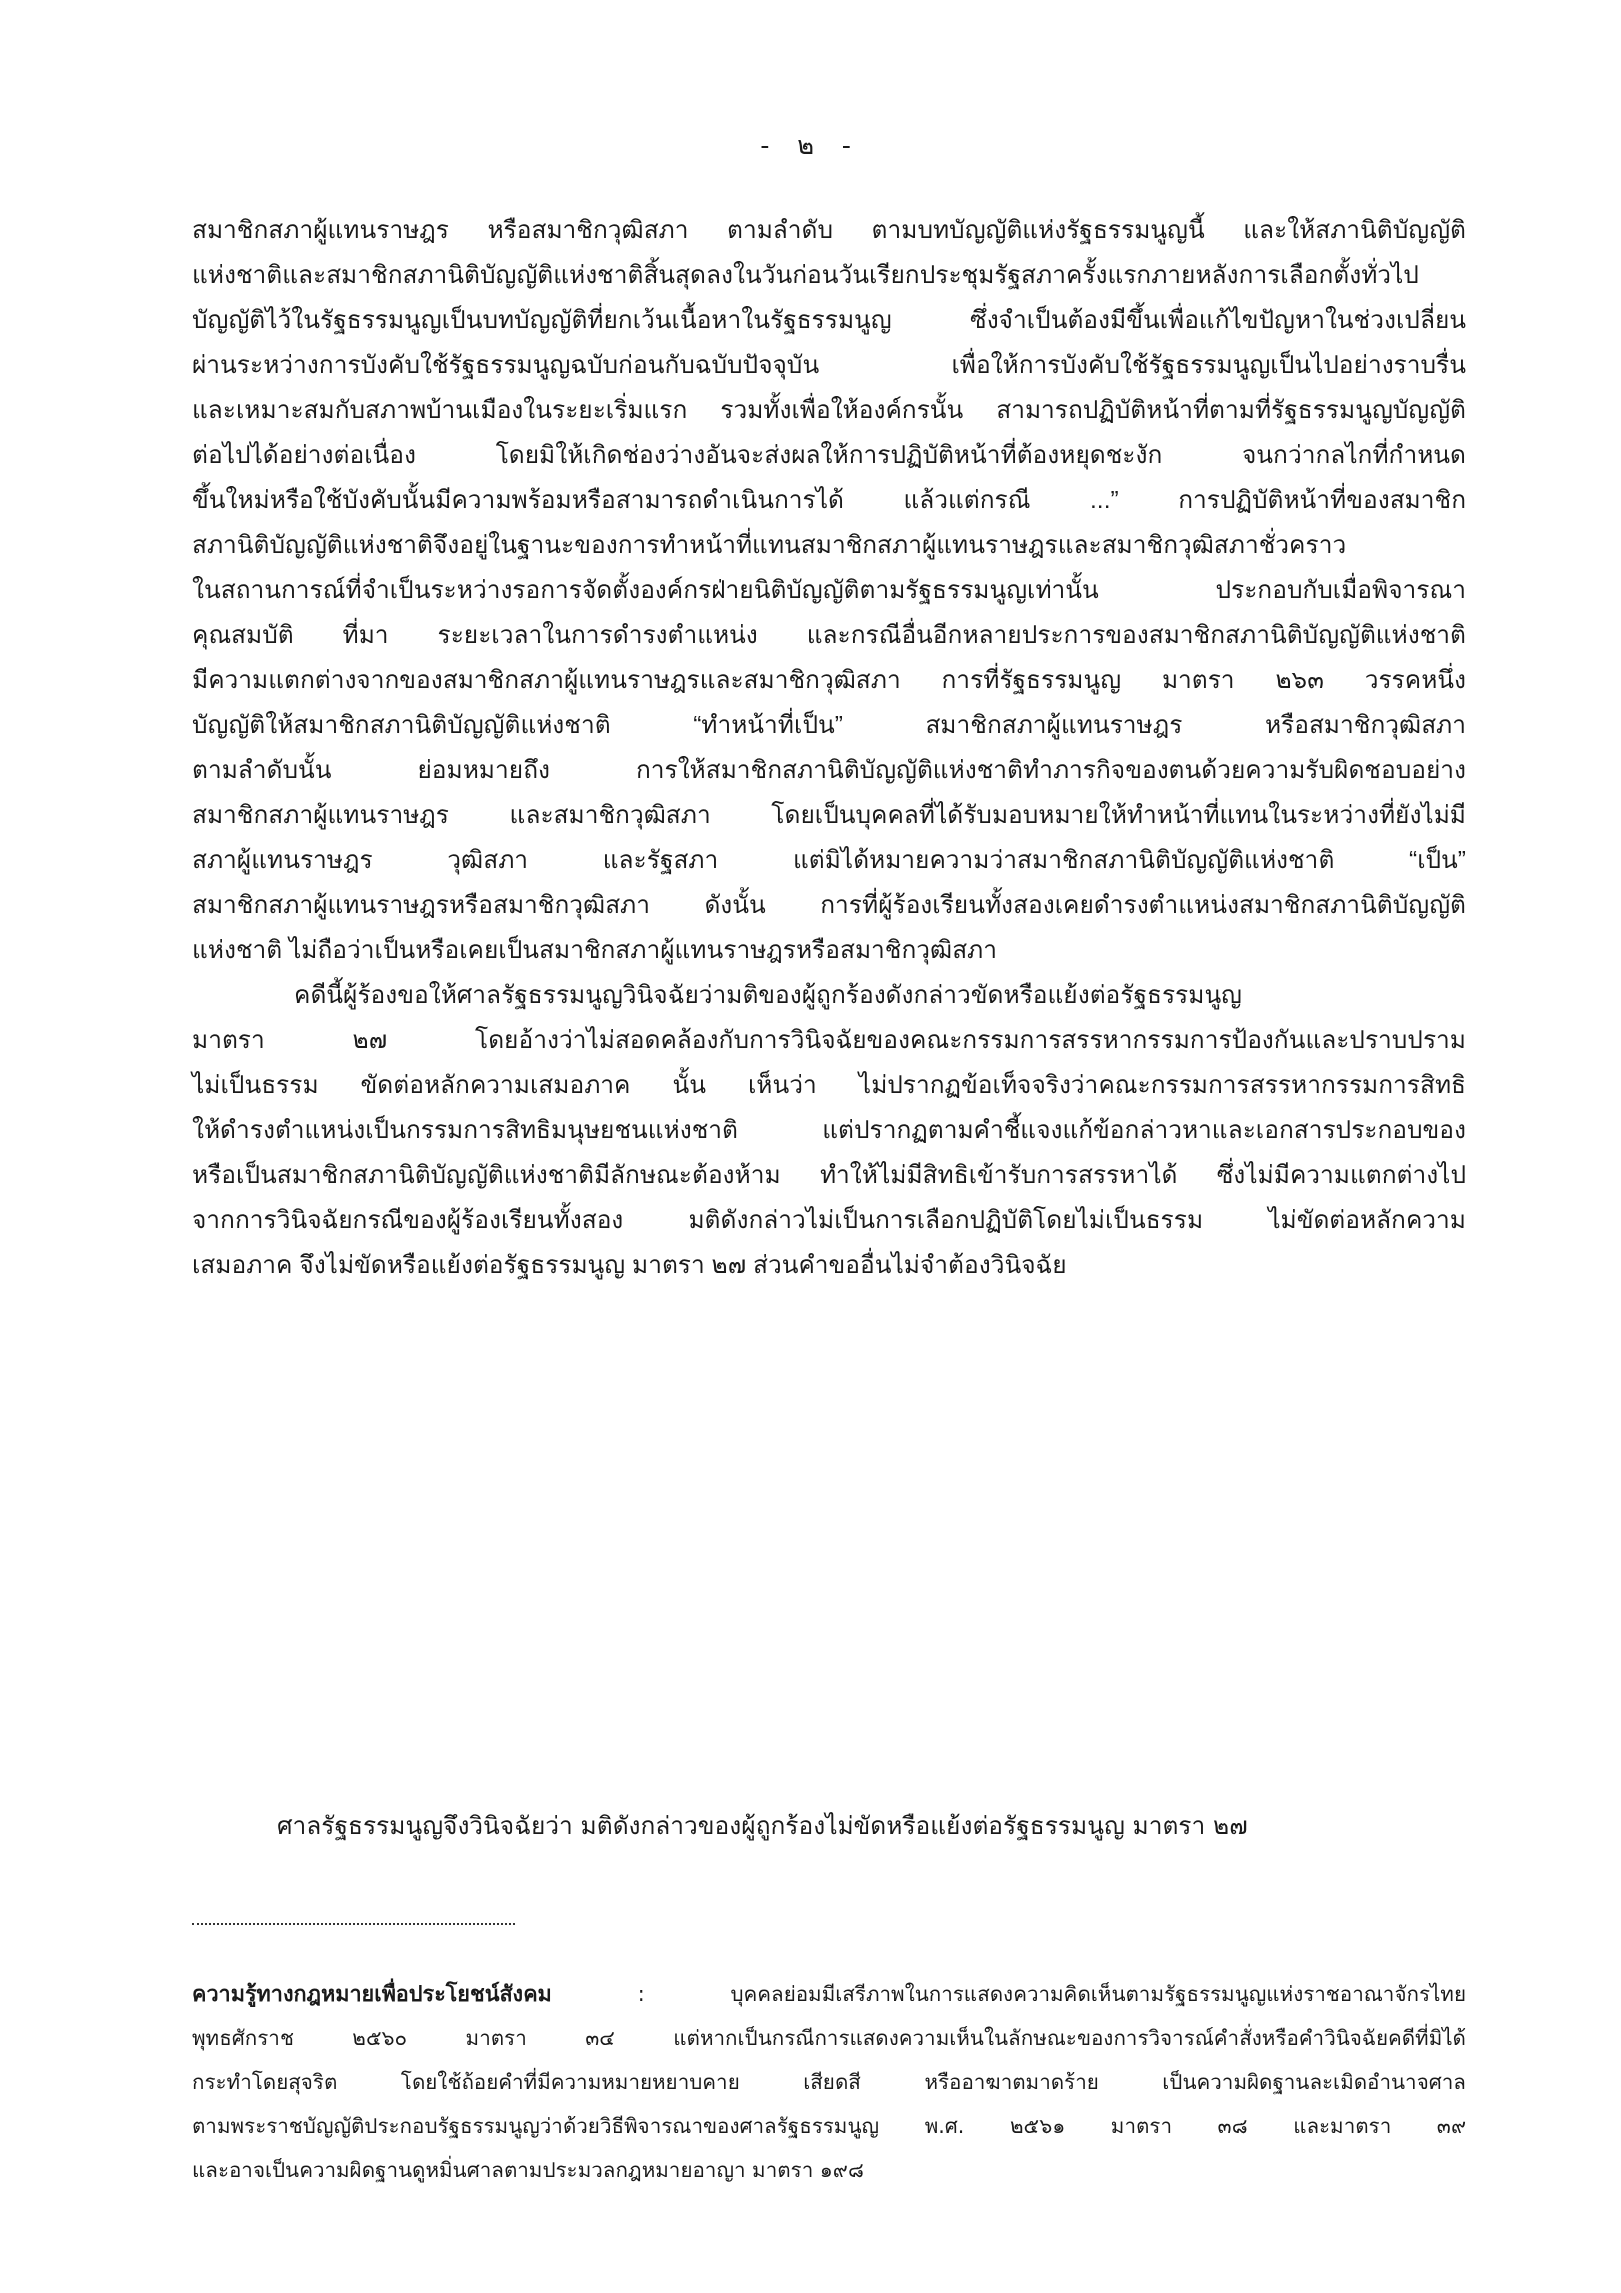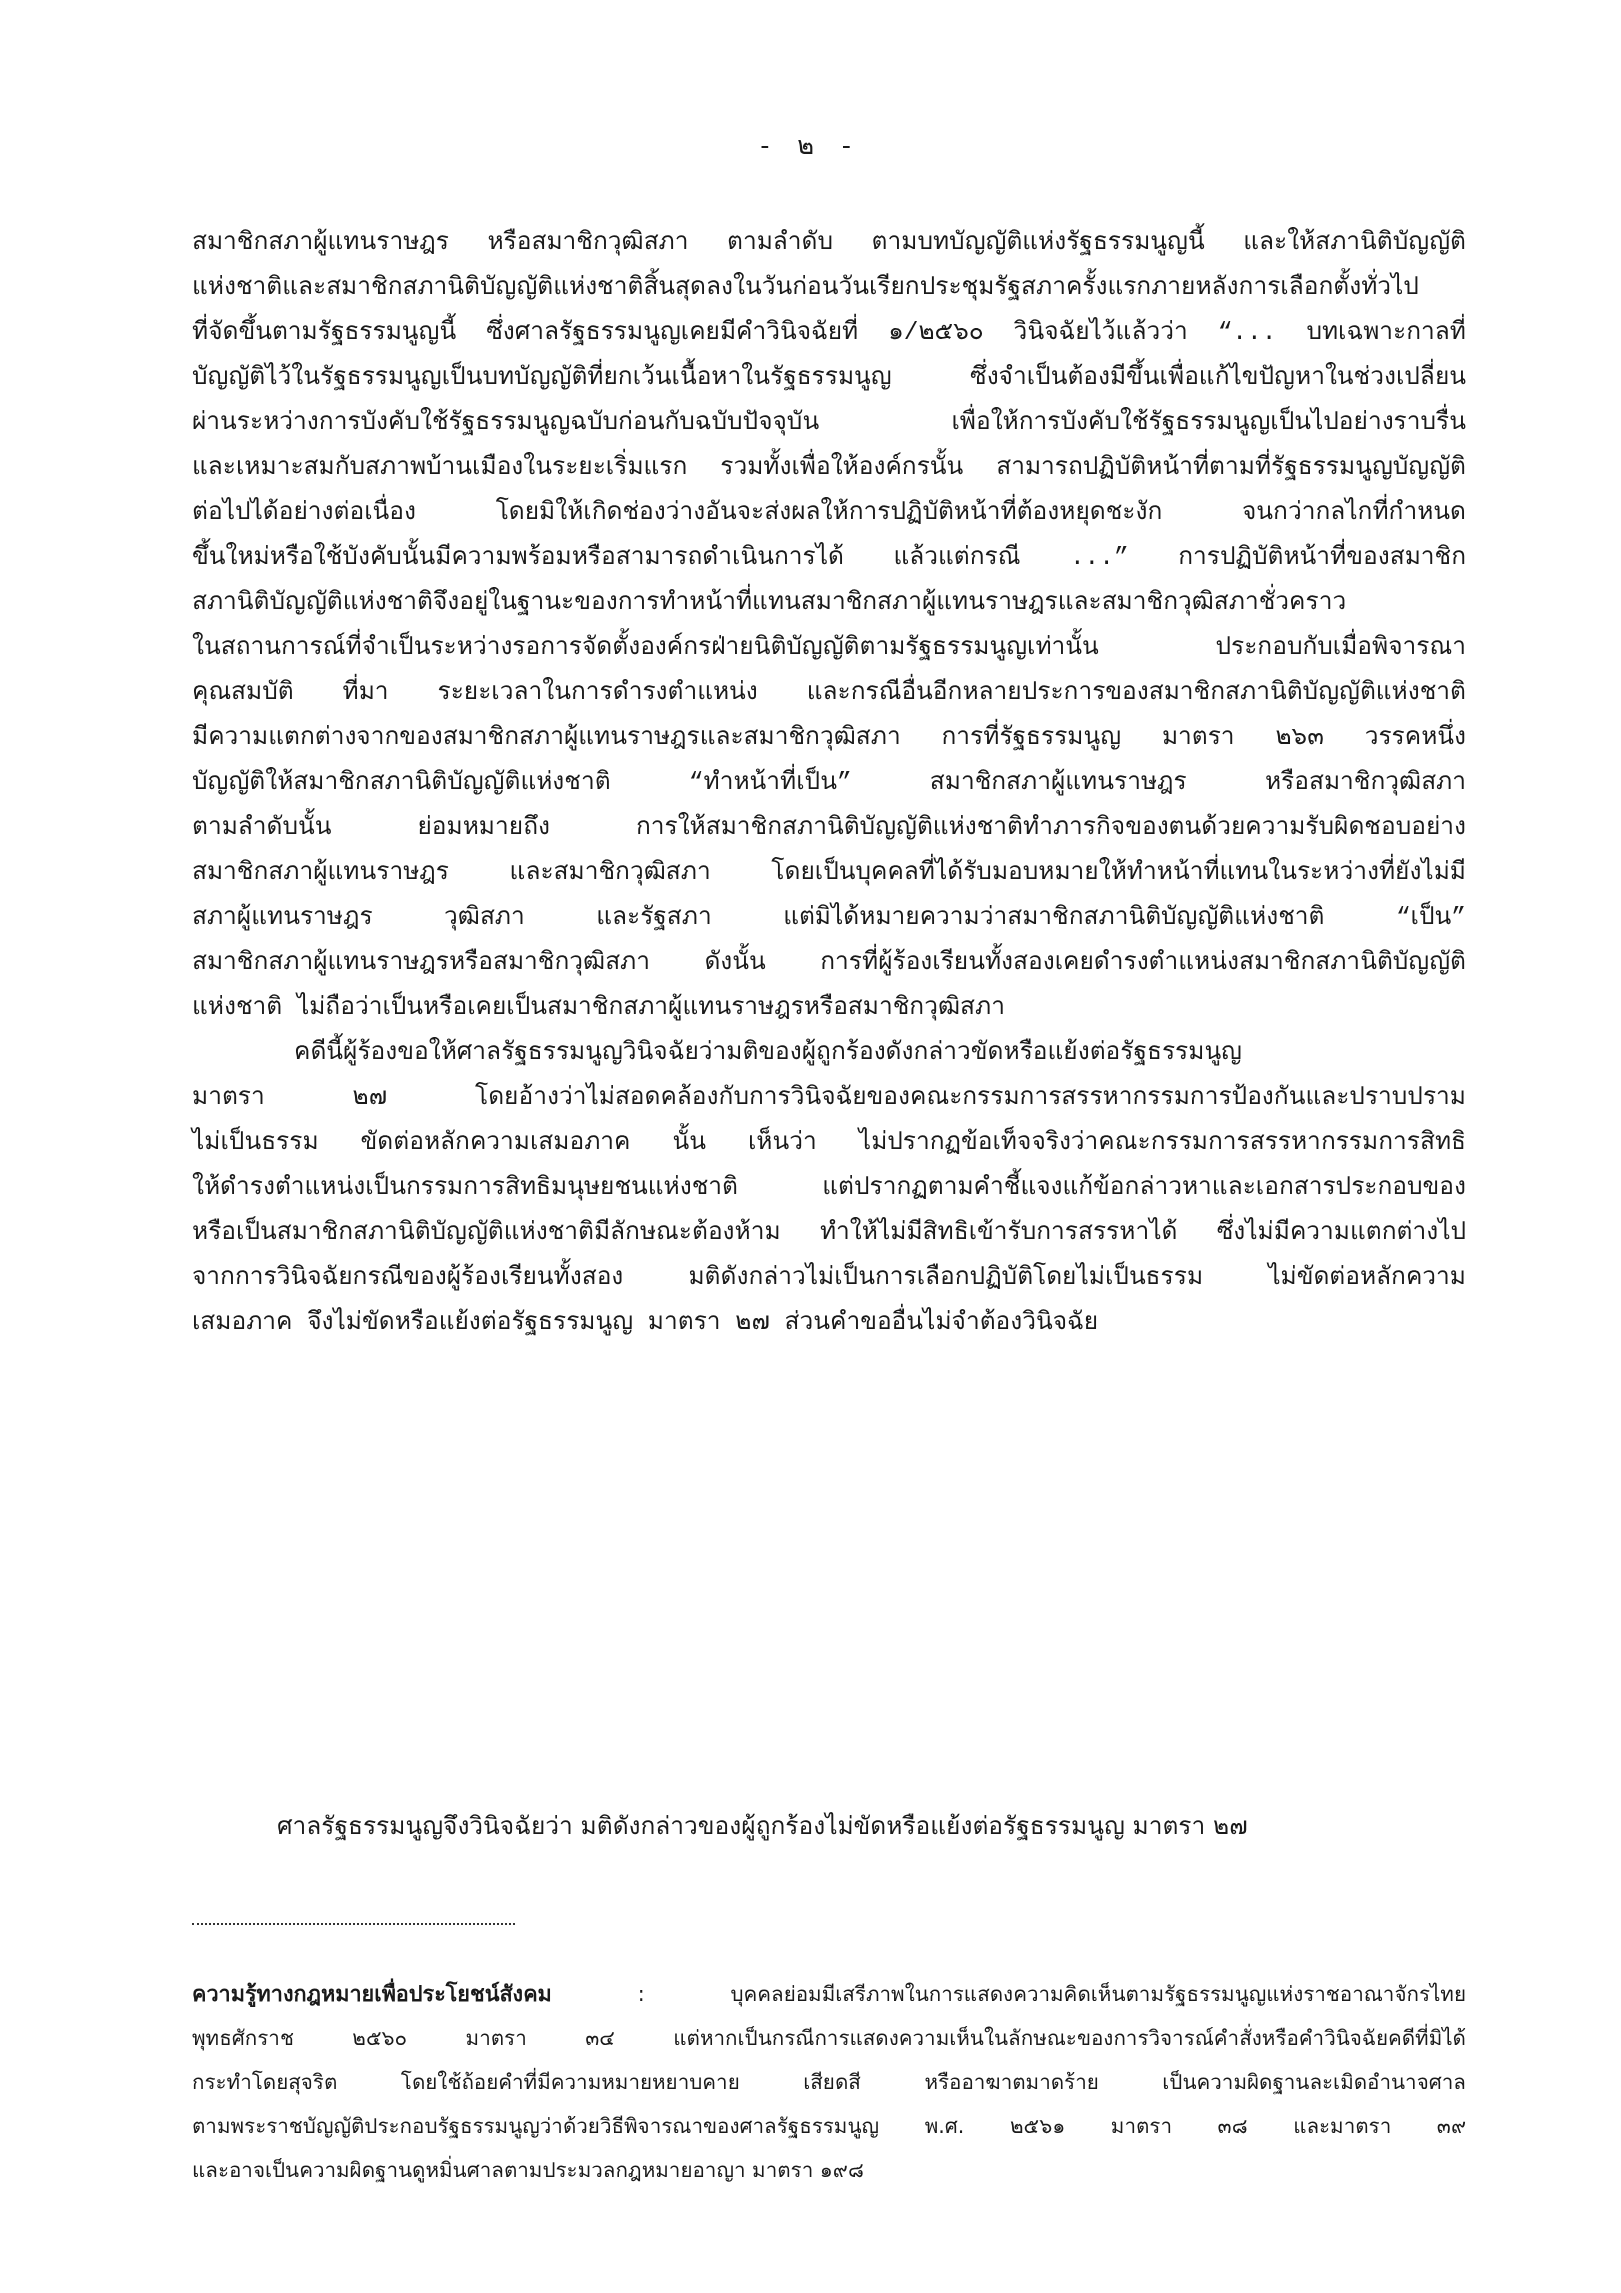--- a/index.html
+++ b/index.html
@@ -3,22 +3,22 @@
 <meta charset="utf-8">
 <style>
   html, body { margin: 0; padding: 0; background: #ffffff; }
   body { width: 1621px; height: 2294px; position: relative; overflow: hidden; color: #1a1a1a; }
   .page { position: absolute; left: 0; top: 0; width: 1621px; height: 2294px; background: #fff; }
   .page-number {
     position: absolute; top: 125px; left: 0; width: 1621px; text-align: center;
     font-family: "DejaVu Sans", sans-serif; font-size: 25.5px; letter-spacing: 9.8px;
   }
   .body-text {
-    position: absolute; left: 192px; width: 1274px; top: 220px;
-    font-family: Liberation Mono, monospace; font-size: 24.5px; line-height: 45px;
+    position: absolute; left: 192px; width: 1274px; top: 207px;
+    font-family: Liberation Sans, sans-serif; font-size: 24.5px; line-height: 45px;
   }
   .line { display: block; white-space: nowrap; text-align: justify; text-align-last: justify; height: 45px; overflow: visible; }
   .line.last { text-align-last: left; }
   .line.indent { padding-left: 102px; }
   .verdict {
     position: absolute; left: 277px; top: 1806px; white-space: nowrap;
     font-family: "DejaVu Sans", sans-serif; font-size: 24.5px;
   }
   .separator {
     position: absolute; left: 192px; top: 1923px; width: 323px;
@@ -35,21 +35,20 @@
 <body>
 
 <div class="page">
 
   <div class="page-number">- ๒ -</div>
 
   <div class="body-text">
     <div>
       <span class="line">สมาชิกสภาผู้แทนราษฎร หรือสมาชิกวุฒิสภา ตามลำดับ ตามบทบัญญัติแห่งรัฐธรรมนูญนี้ และให้สภานิติบัญญัติ</span>
       <span class="line">แห่งชาติและสมาชิกสภานิติบัญญัติแห่งชาติสิ้นสุดลงในวันก่อนวันเรียกประชุมรัฐสภาครั้งแรกภายหลังการเลือกตั้งทั่วไป</span>
-      <span class="line">ที่จัดขึ้นตามรัฐธรรมนูญนี้ ซึ่งศาลรัฐธรรมนูญเคยมีคำวินิจฉัยที่ ๑/๒๕๖๐ วินิจฉัยไว้แล้วว่า “... บทเฉพาะกาลที่</span>
       <span class="line">บัญญัติไว้ในรัฐธรรมนูญเป็นบทบัญญัติที่ยกเว้นเนื้อหาในรัฐธรรมนูญ ซึ่งจำเป็นต้องมีขึ้นเพื่อแก้ไขปัญหาในช่วงเปลี่ยน</span>
       <span class="line">ผ่านระหว่างการบังคับใช้รัฐธรรมนูญฉบับก่อนกับฉบับปัจจุบัน เพื่อให้การบังคับใช้รัฐธรรมนูญเป็นไปอย่างราบรื่น</span>
       <span class="line">และเหมาะสมกับสภาพบ้านเมืองในระยะเริ่มแรก รวมทั้งเพื่อให้องค์กรนั้น สามารถปฏิบัติหน้าที่ตามที่รัฐธรรมนูญบัญญัติ</span>
       <span class="line">ต่อไปได้อย่างต่อเนื่อง โดยมิให้เกิดช่องว่างอันจะส่งผลให้การปฏิบัติหน้าที่ต้องหยุดชะงัก จนกว่ากลไกที่กำหนด</span>
       <span class="line">ขึ้นใหม่หรือใช้บังคับนั้นมีความพร้อมหรือสามารถดำเนินการได้ แล้วแต่กรณี ...” การปฏิบัติหน้าที่ของสมาชิก</span>
       <span class="line">สภานิติบัญญัติแห่งชาติจึงอยู่ในฐานะของการทำหน้าที่แทนสมาชิกสภาผู้แทนราษฎรและสมาชิกวุฒิสภาชั่วคราว</span>
       <span class="line">ในสถานการณ์ที่จำเป็นระหว่างรอการจัดตั้งองค์กรฝ่ายนิติบัญญัติตามรัฐธรรมนูญเท่านั้น ประกอบกับเมื่อพิจารณา</span>
       <span class="line">คุณสมบัติ ที่มา ระยะเวลาในการดำรงตำแหน่ง และกรณีอื่นอีกหลายประการของสมาชิกสภานิติบัญญัติแห่งชาติ</span>
       <span class="line">มีความแตกต่างจากของสมาชิกสภาผู้แทนราษฎรและสมาชิกวุฒิสภา การที่รัฐธรรมนูญ มาตรา ๒๖๓ วรรคหนึ่ง</span>
       <span class="line">บัญญัติให้สมาชิกสภานิติบัญญัติแห่งชาติ “ทำหน้าที่เป็น” สมาชิกสภาผู้แทนราษฎร หรือสมาชิกวุฒิสภา</span>

